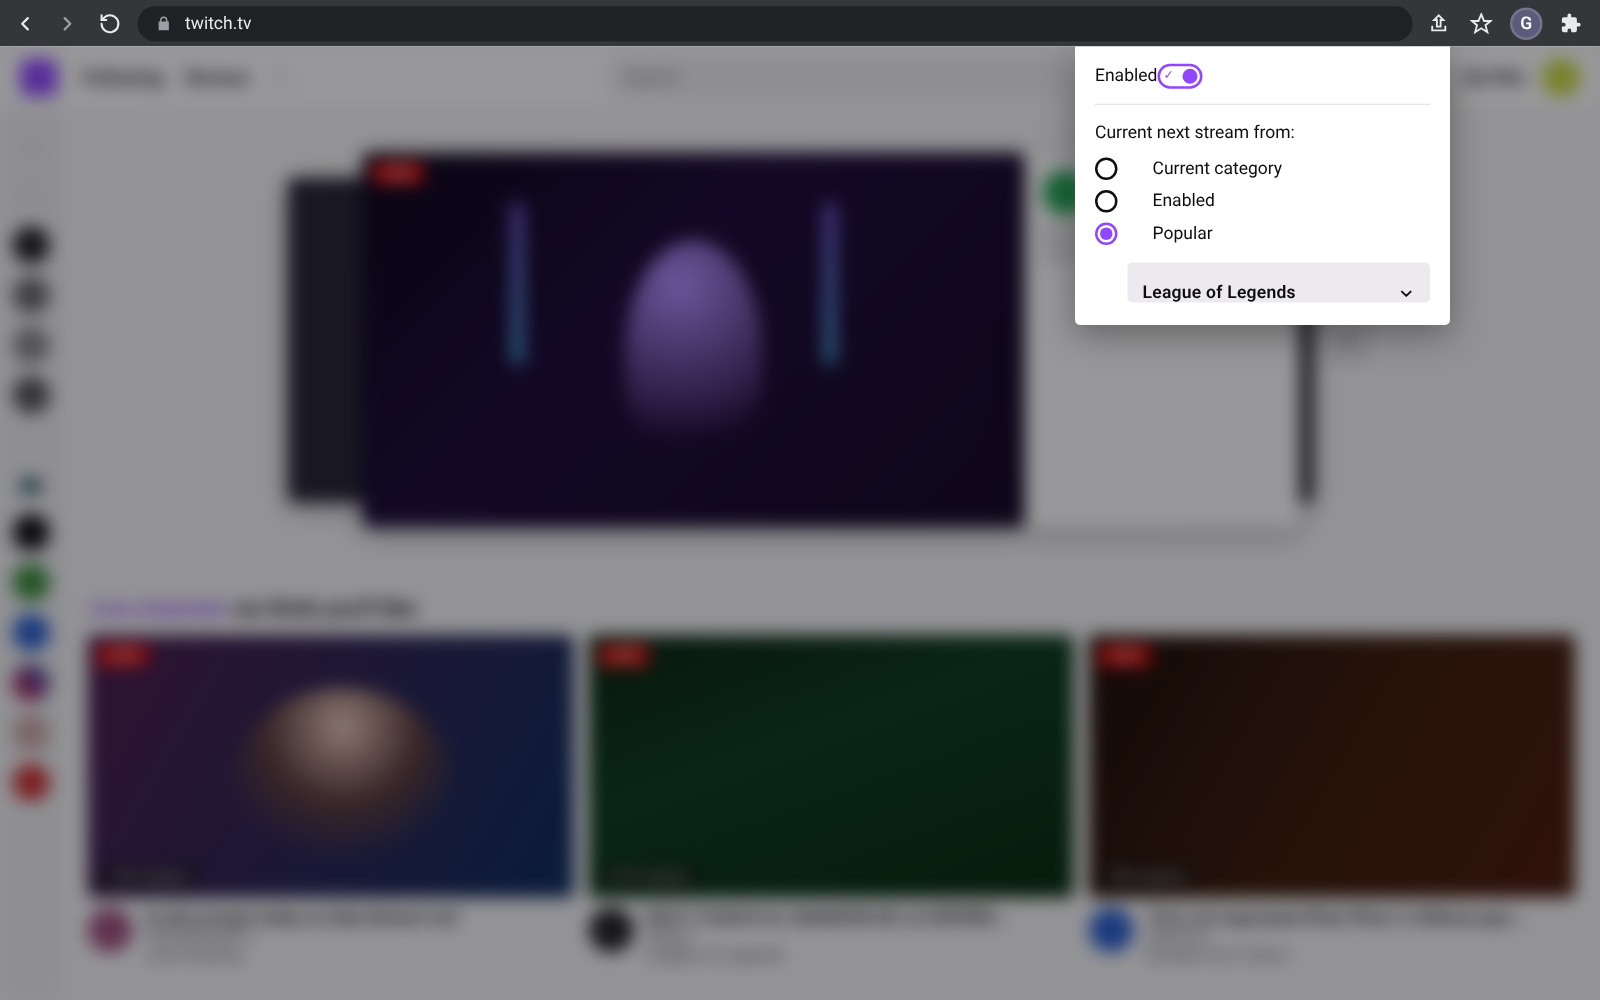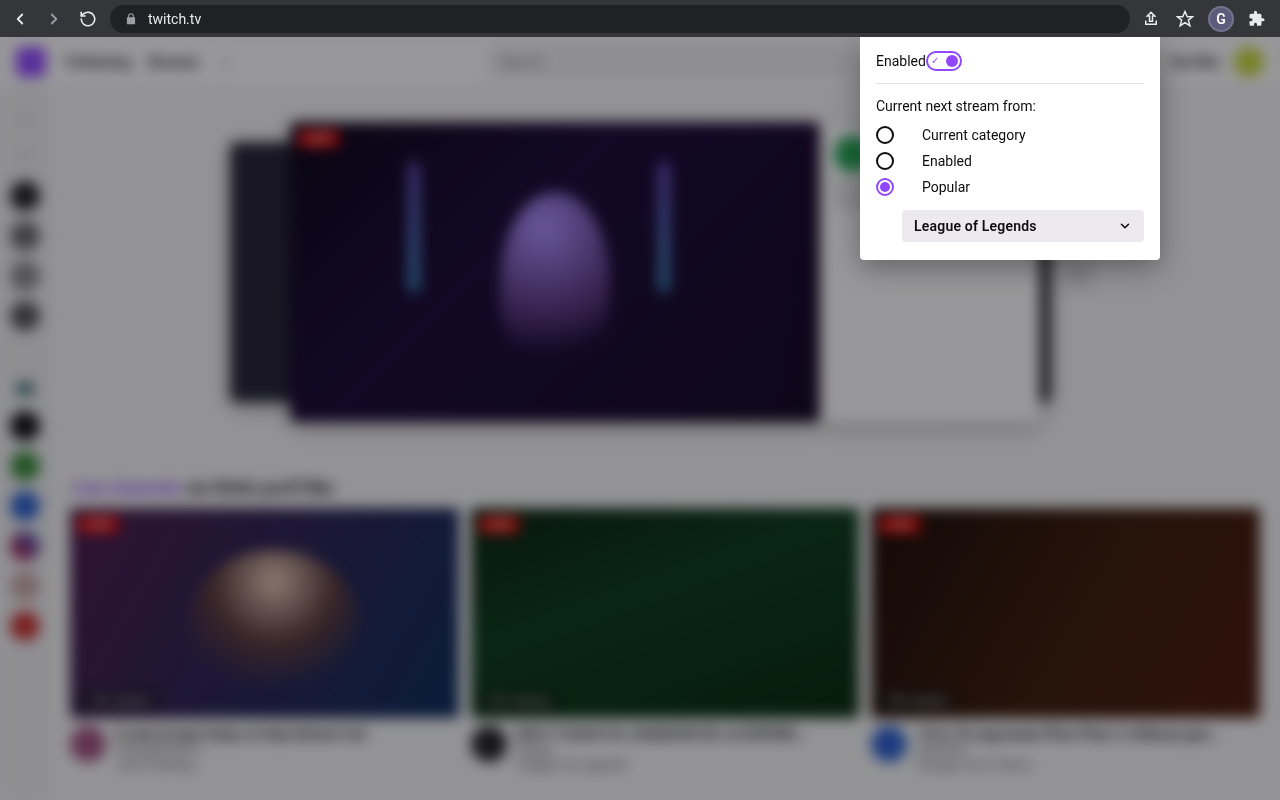--- a/index.html
+++ b/index.html
@@ -169,21 +169,21 @@
     flex-shrink:0;
   }
   .radio.sel { border-color:#9147ff; }
   .radio.sel::after {
     content:""; width:10px; height:10px; border-radius:50%; background:#9147ff;
   }
   .ext-select {
     margin-top: 10px; margin-left: 26px;
     height: 32px;
     background:#eceaee; border-radius:4px;
-    display:flex; align-items:center; justify-content:space-between;
+    display:flex; align-items:flex-end; justify-content:space-between;
     padding: 0 12px;
     font-weight:600; letter-spacing:.2px;
     cursor:pointer;
   }
   .chev { width:14px; height:14px; }
 </style>
 </head>
 <body>
 
 <div class="chrome-bar">

